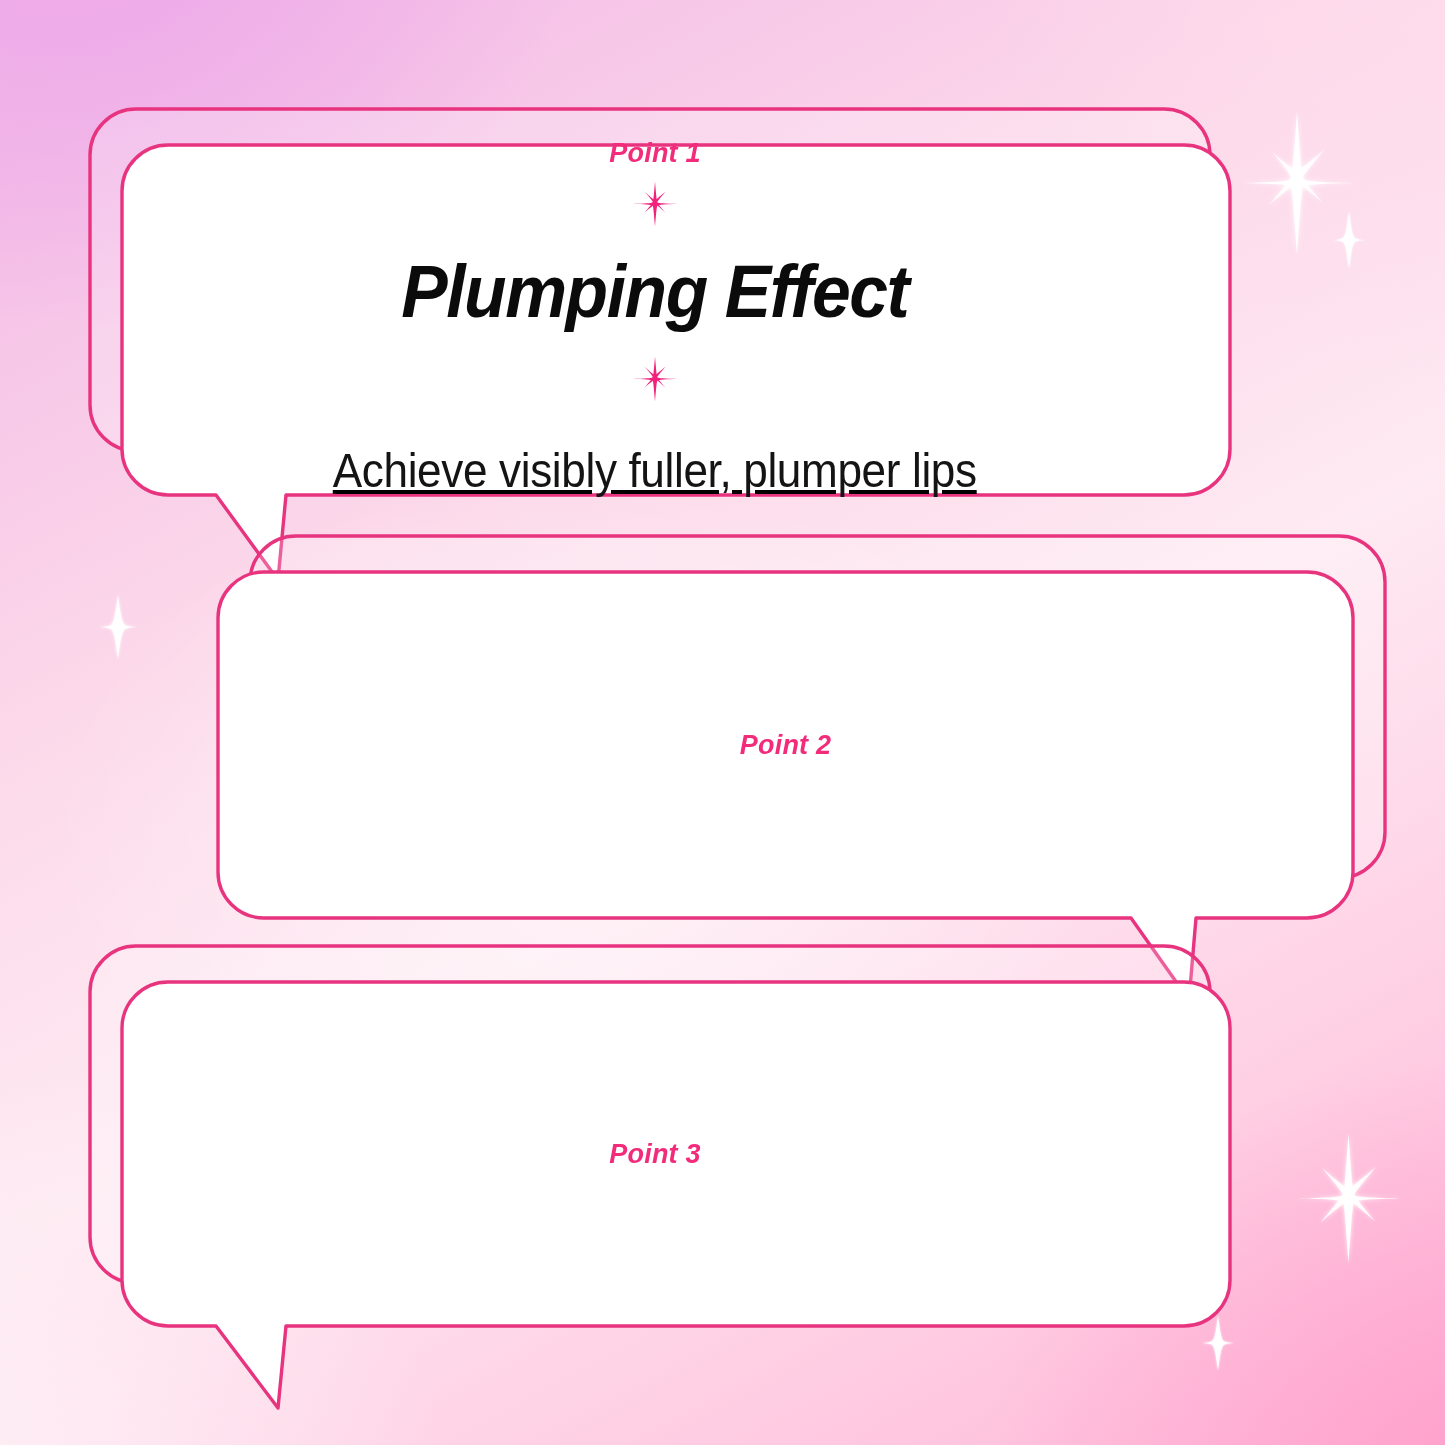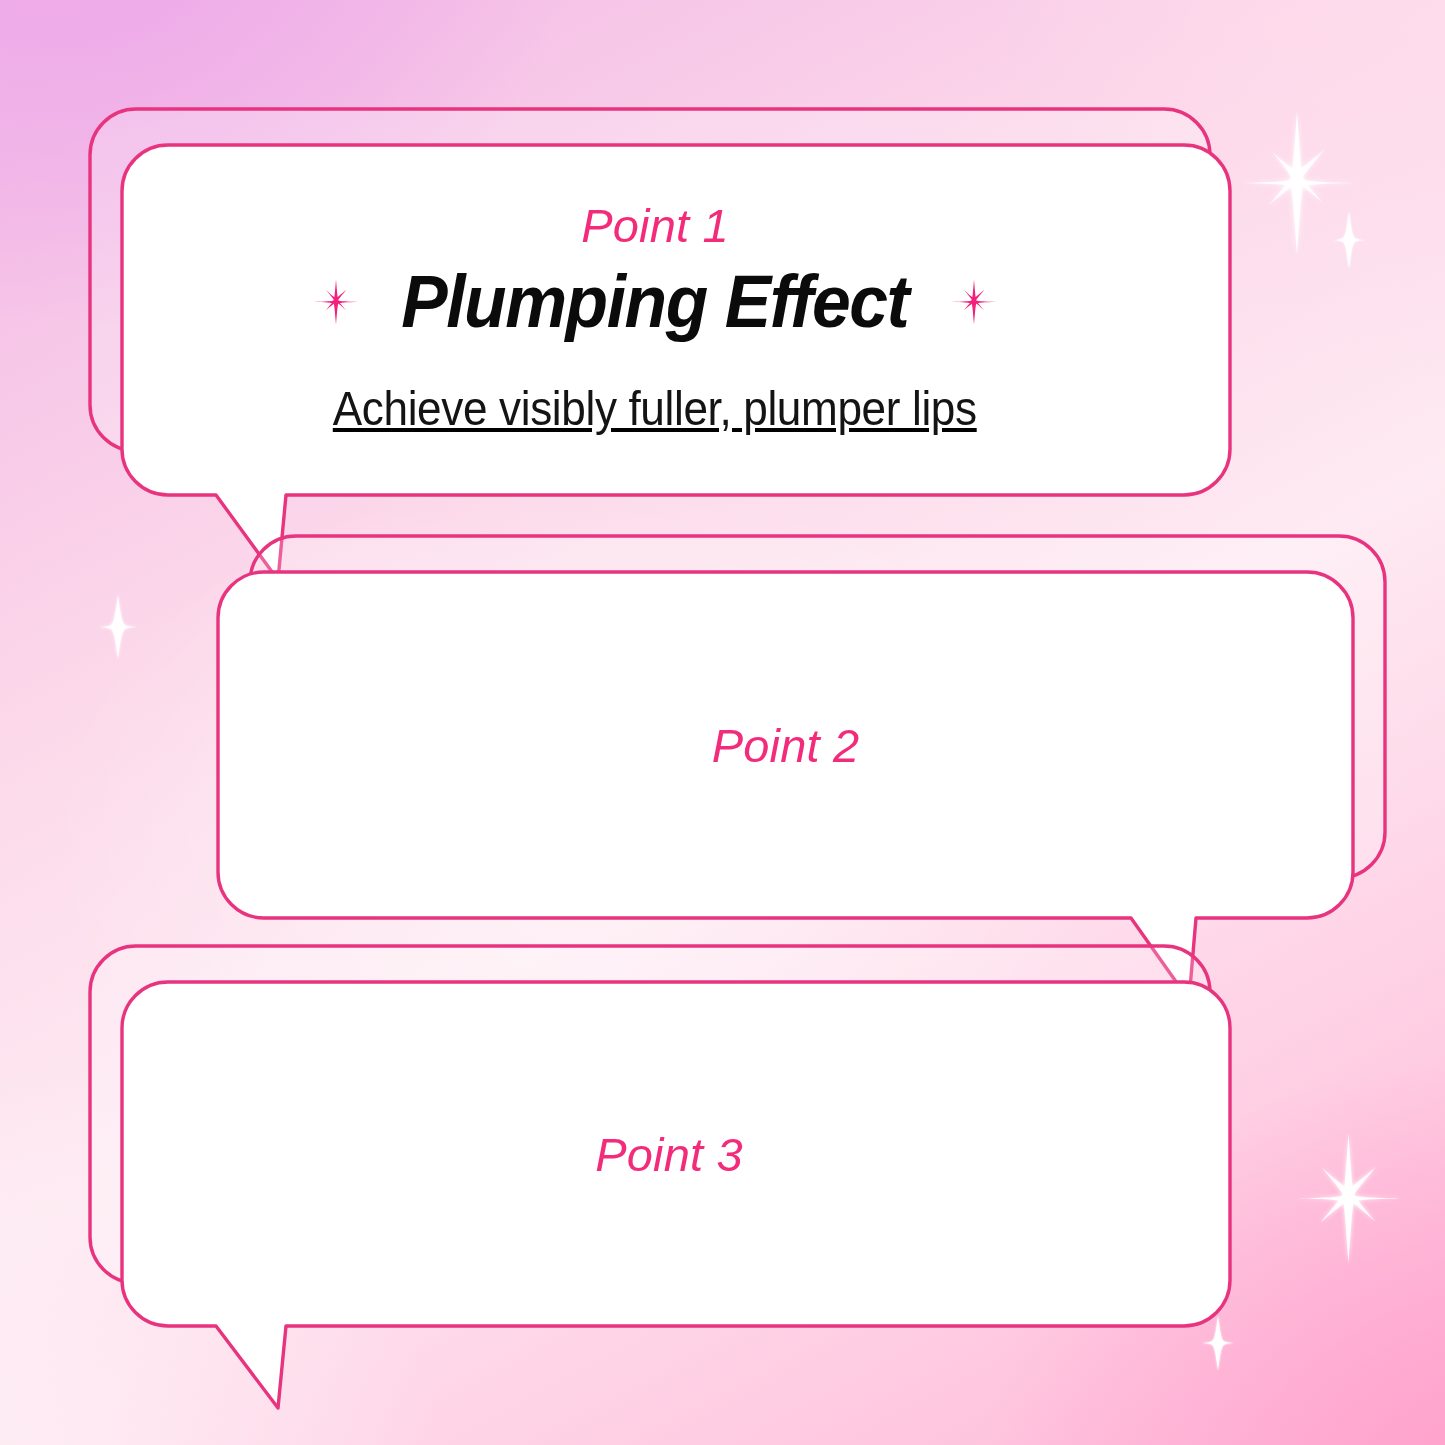--- a/index.html
+++ b/index.html
@@ -43,31 +43,32 @@
 
   .card-body {
     position:absolute;
     display:flex; flex-direction:column;
     align-items:center; justify-content:center;
     text-align:center;
   }
 
   .point-label {
     font-family:"Liberation Sans", sans-serif;
-    font-weight:normal; font-style:italic;
-    font-size:47px;
+    font-weight:bold; font-style:italic;
+    font-size:27px;
     letter-spacing:.2px;
     color:#F32B7B;
     line-height:1;
   }
 
   .head-row {
     display:flex; align-items:center; justify-content:center;
     gap:26px;
     margin-top:14px;
+    flex-direction:column;
   }
   .head-text {
     font-family:"Liberation Sans", sans-serif;
     font-weight:bold; font-style:italic;
     font-size:74px;
     letter-spacing:-1.5px;
     color:#0B0B0B;
     line-height:1.05;
     white-space:nowrap;
     transform:scaleX(.94);
@@ -238,20 +239,20 @@
 
   <div class="card-unit" style="left:80px; top:940px; width:1140px; height:420px;">
     <svg width="1140" height="420" viewBox="0 0 1140 420">
 
       <path d="M10 52 a46 46 0 0 1 46 -46 h1028 a46 46 0 0 1 46 46 v245 a46 46 0 0 1 -46 46 h-1028 a46 46 0 0 1 -46 -46 z" fill="rgba(255,255,255,0.22)" stroke="#E8337F" stroke-width="3.4"></path>
 
       <path d="M42 88 a46 46 0 0 1 46 -46 h1016 a46 46 0 0 1 46 46 v252 a46 46 0 0 1 -46 46 h-898
                l-8 82 l-62 -82 h-48 a46 46 0 0 1 -46 -46 z" fill="#FFFFFF" stroke="#E8337F" stroke-width="3.4" stroke-linejoin="round"></path>
     </svg>
 
-    <div class="card-body" style="left:42px; top:42px; width:1066px; height:344px;margin-left:14px;">
+    <div class="card-body" style="left:42px; top:42px; width:1066px; height:344px;">
       <div class="point-label">Point 3</div>
 
 
     </div>
   </div>
 
 </div>
 
 </body></html>

